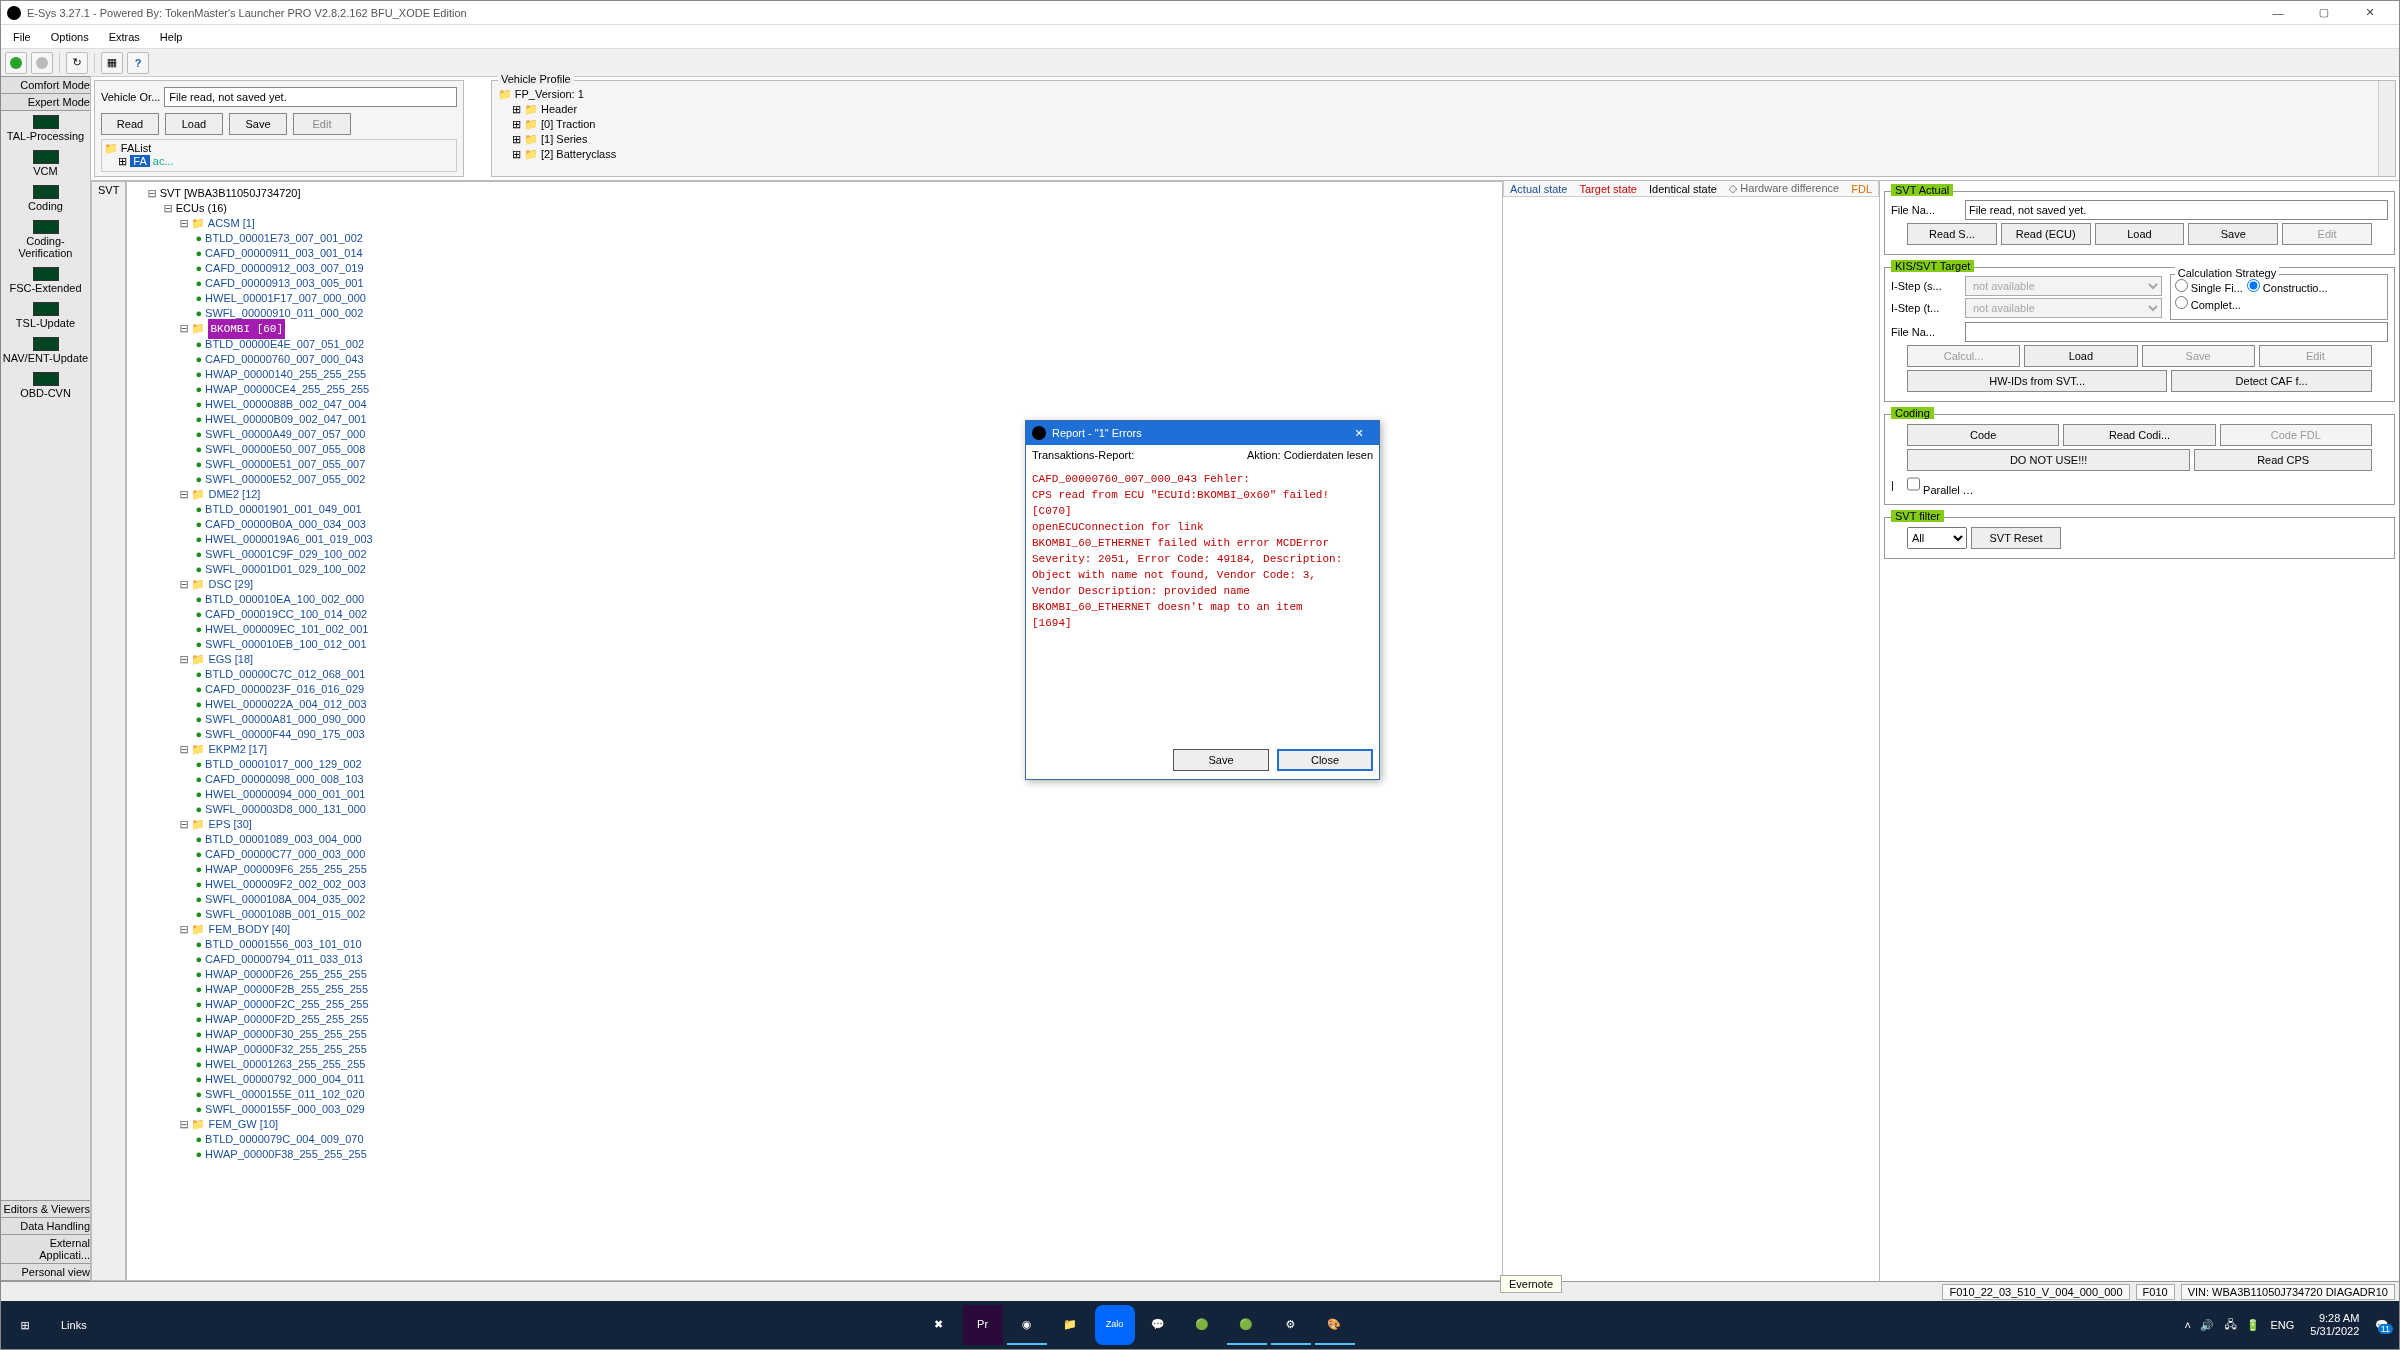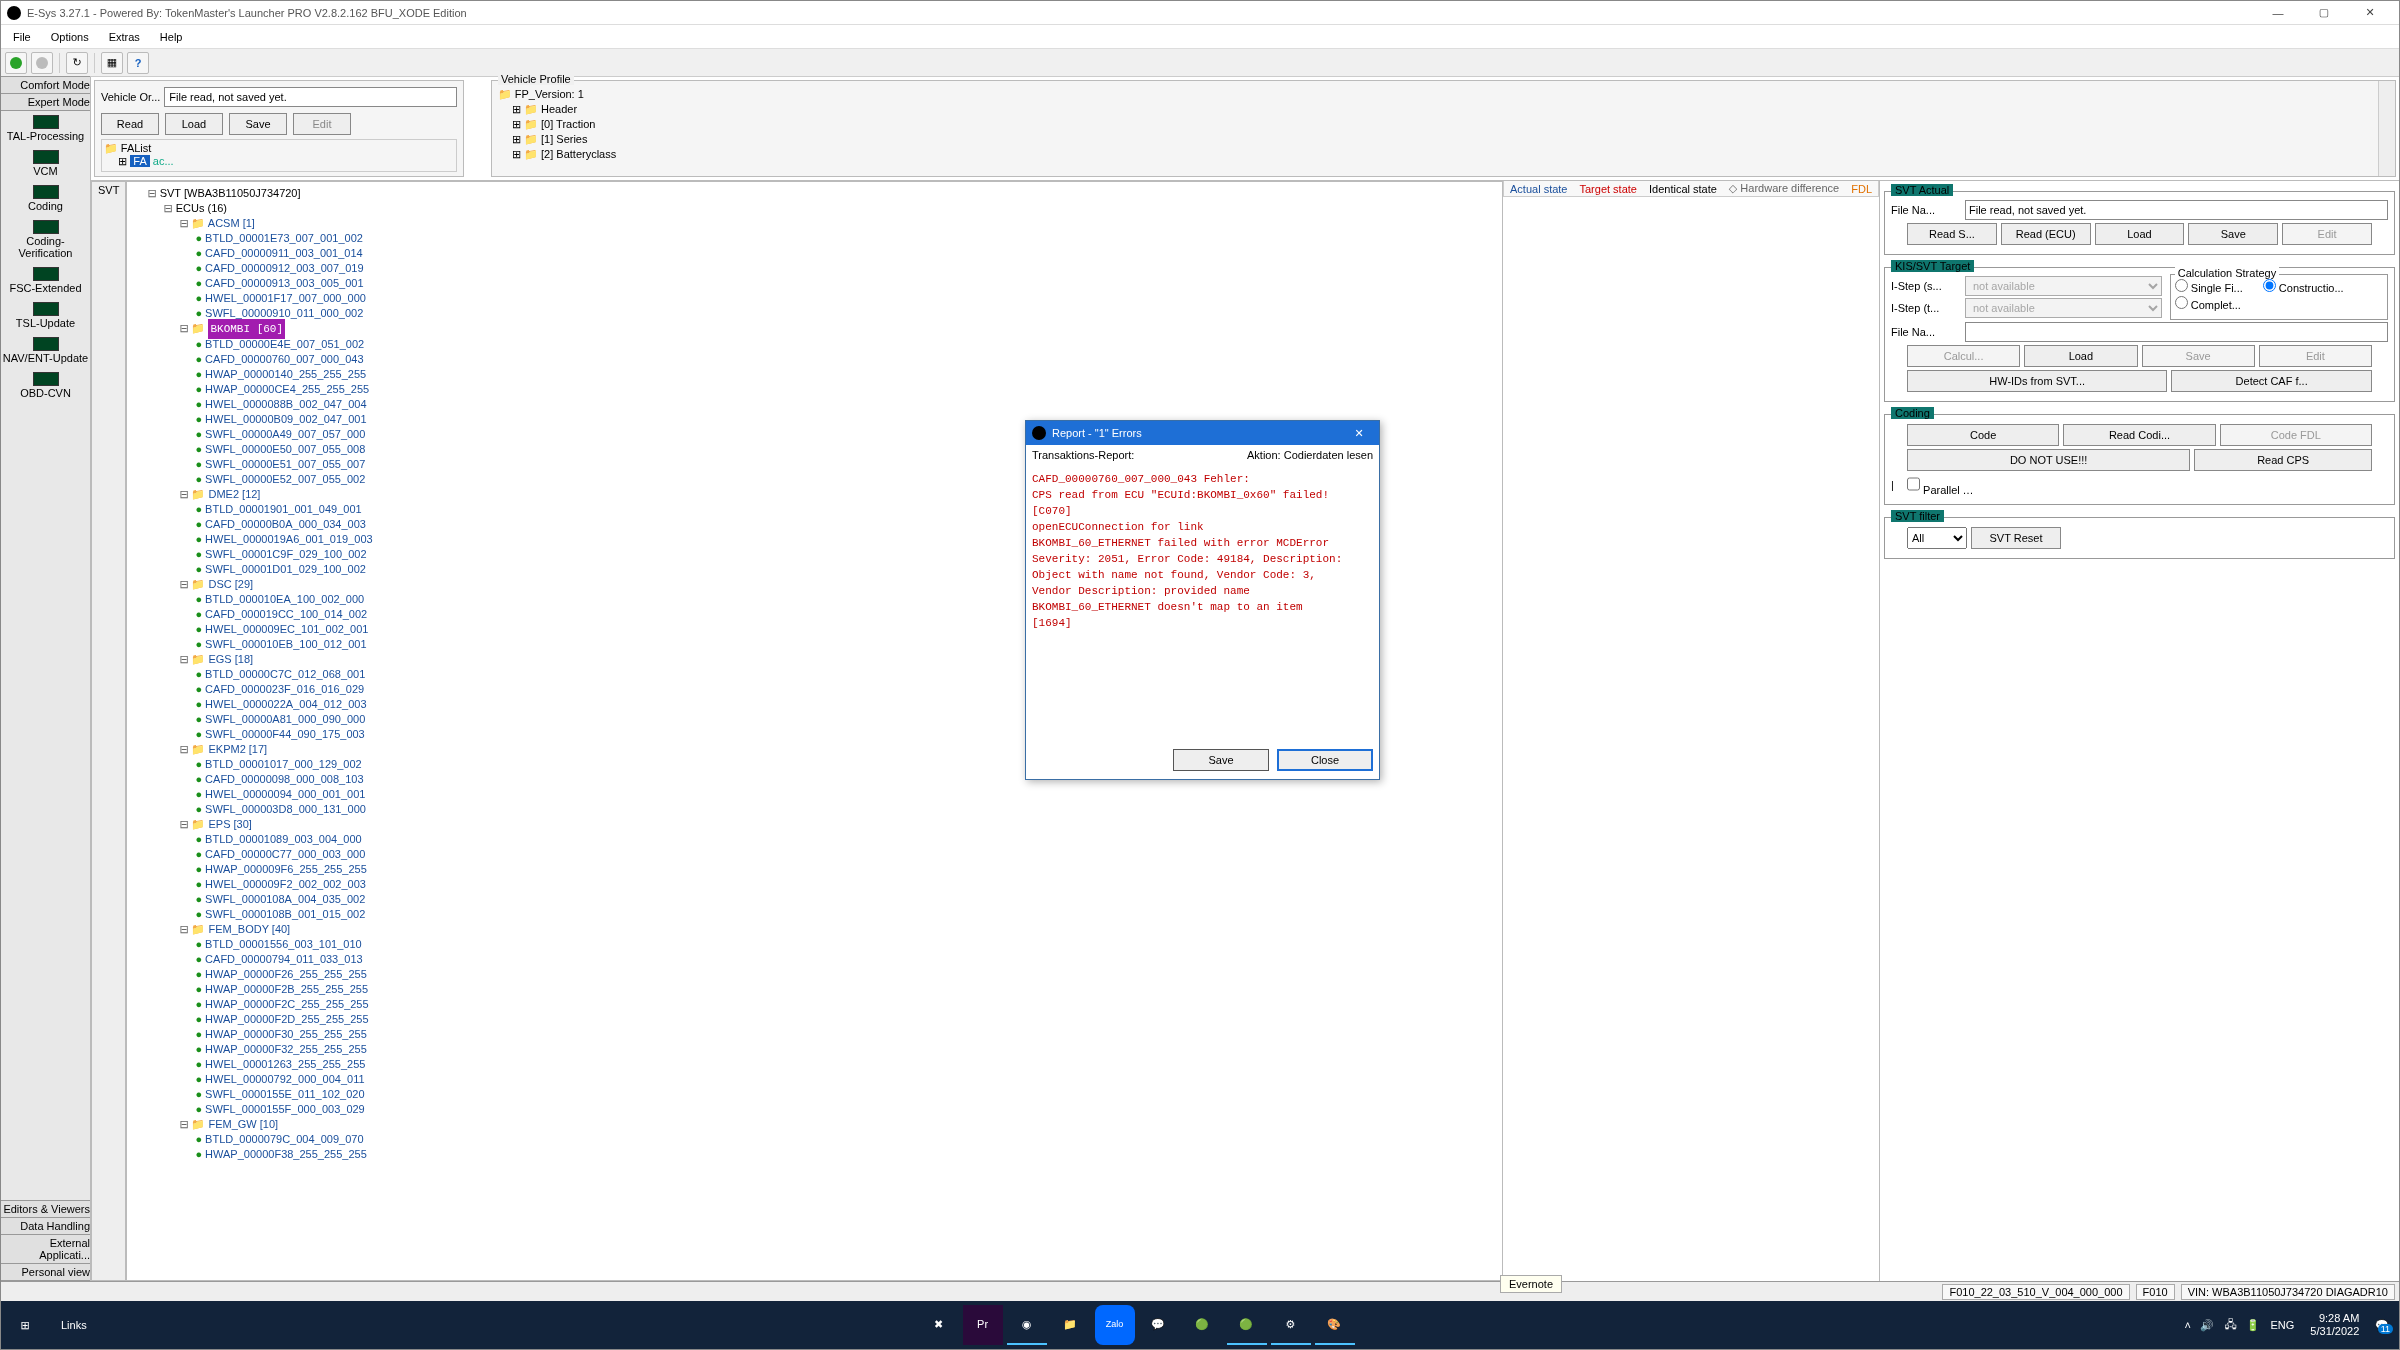--- a/index.html
+++ b/index.html
@@ -47,21 +47,21 @@
 .svttree li{white-space:nowrap;}
 .svttree .exp::before{content:"⊟ "; color:#666;}
 .legendbar{height:16px; background:#f8f8f8; border:1px solid #ccc; border-top:none; display:flex; gap:12px; padding:0 6px; align-items:center; font-size:10px;}
 .legendbar .actual{color:#1a4f9c;}
 .legendbar .target{color:#c00;}
 .legendbar .ident{color:#000;}
 .legendbar .hw{color:#666;}
 .legendbar .fdl{color:#e07000;}
 .rightpanel{width:520px; border-left:1px solid #bbb; padding:4px; overflow:auto; display:flex; flex-direction:column; gap:6px;}
 .fieldset{border:1px solid #999; padding:6px; position:relative; margin-top:6px;}
-.fieldset .fslegend{position:absolute; top:-8px; left:6px; background:#0f766e; padding:0 4px;}
+.fieldset .fslegend{position:absolute; top:-8px; left:6px; background:#84cc16; padding:0 4px;}
 .frow{display:flex; align-items:center; gap:4px; margin:2px 0;}
 .frow label{width:70px; white-space:nowrap; overflow:hidden; text-overflow:ellipsis;}
 .frow input, .frow select{flex:1; height:20px; border:1px solid #888; padding:0 3px;}
 .btnbar{display:flex; gap:4px; flex-wrap:wrap; margin:3px 16px;}
 .smallbtn{flex:1; min-width:70px; height:22px; border:1px solid #888; background:#eee; font-size:11px;}
 .smallbtn:disabled{color:#999;background:#f4f4f4;}
 .radio-row{display:flex;flex-direction:column; gap:2px; border:1px solid #999; padding:4px; position:relative; margin-left:4px;}
 .radio-row .fslegend{position:absolute;top:-8px;left:4px;background:#fff;padding:0 3px;}
 .statusbar{height:20px;background:#eee;border-top:1px solid #999;display:flex;align-items:center; padding:0 4px; gap:6px; font-size:11px;}
 .statusbar .spacer{flex:1;}
@@ -315,21 +315,21 @@
                     <label>I-Step (s...</label>
                     <select disabled=""><option>not available</option></select>
                   </div>
                 <div class="frow">
                     <label>I-Step (t...</label>
                     <select disabled=""><option>not available</option></select>
                   </div>
               </div>
               <div class="radio-row" style="flex:1;">
                 <div class="fslegend">Calculation Strategy</div>
-                <div style="display:flex;gap:20px;">
+                <div style="display:flex;gap:4px;">
                   <label><input type="radio" name="cs" style=""> <span>Single Fi...</span></label>
                   <label><input type="radio" name="cs" checked="" style=""> <span>Constructio...</span></label>
                 </div>
                 <label><input type="radio" name="cs" style=""> <span>Complet...</span></label>
               </div>
             </div>
             <div class="frow">
                 <label>File Na...</label>
                 <input style="">
               </div>

